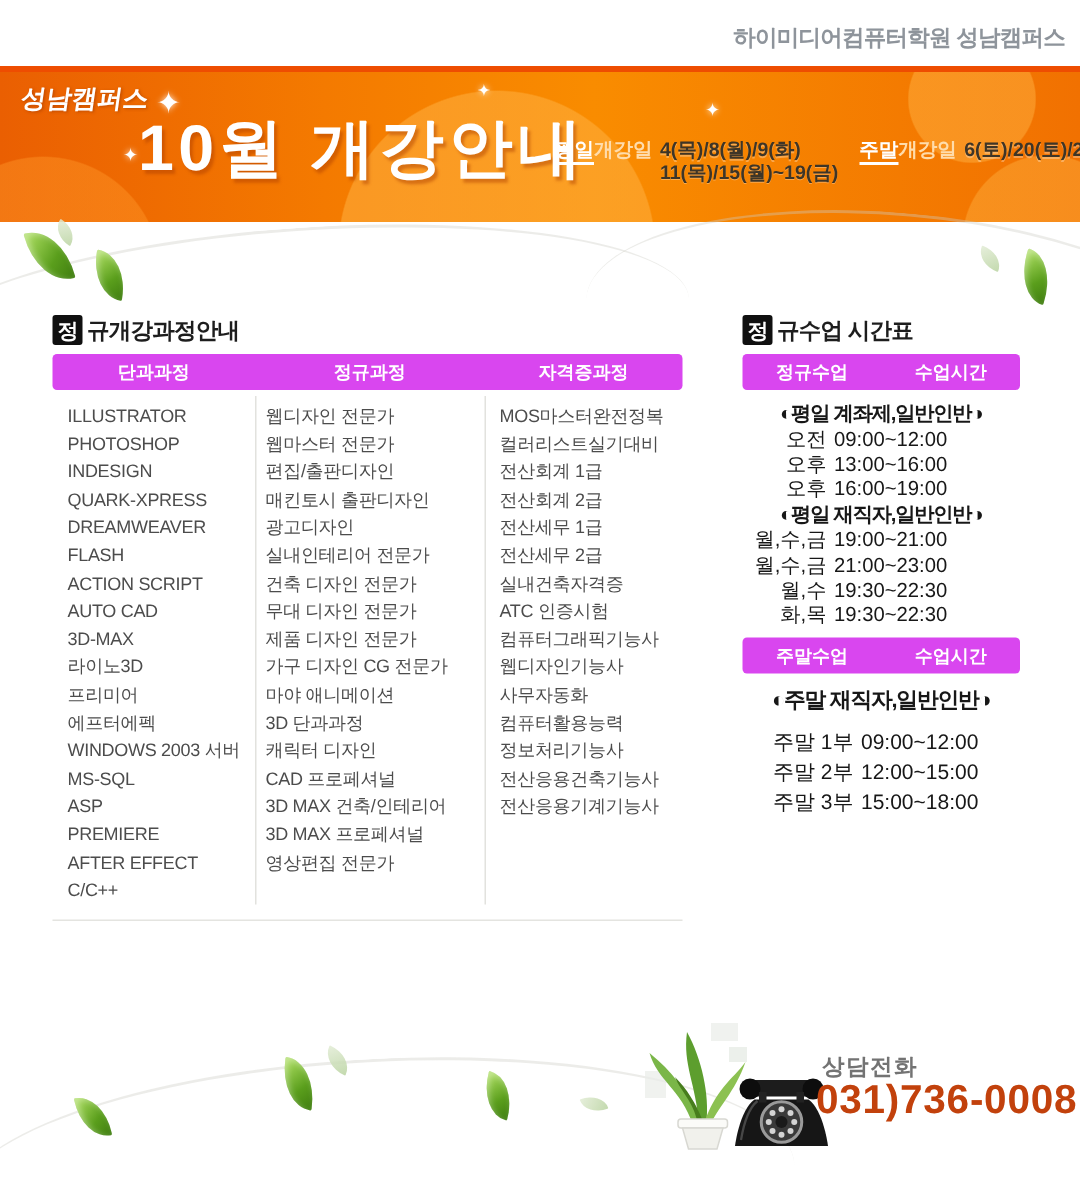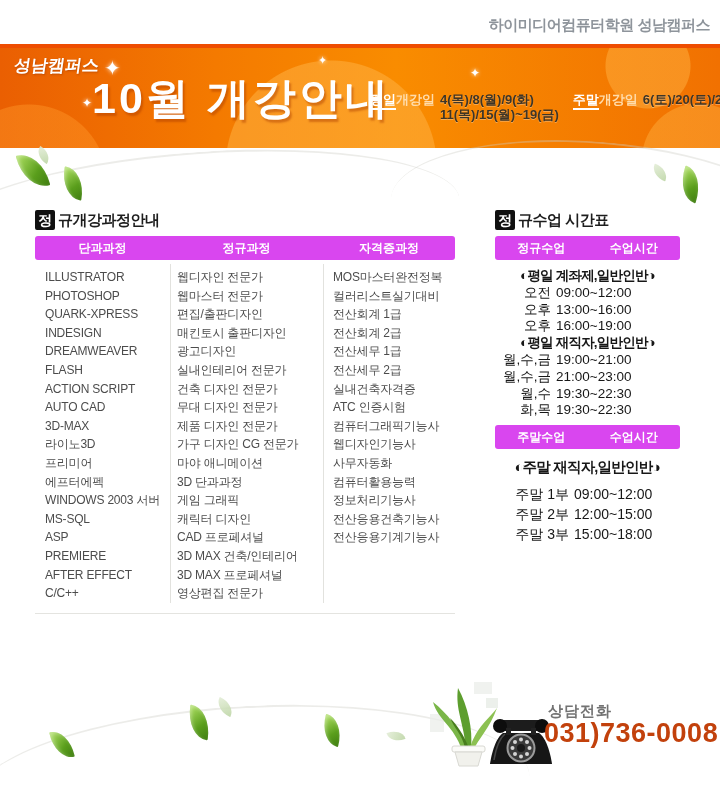--- a/index.html
+++ b/index.html
@@ -159,22 +159,22 @@
     <div class="orange-bar">
       <span class="hc1">단과과정</span>
       <span class="hc2">정규과정</span>
       <span class="hc3">자격증과정</span>
     </div>
     <div class="tbody">
       <ul class="col colA">
 
       <li>ILLUSTRATOR</li>
           <li>PHOTOSHOP</li>
+          <li>INDESIGN</li>
           <li>QUARK-XPRESS</li>
-          <li>INDESIGN</li>
           <li>DREAMWEAVER</li>
           <li>FLASH</li>
           <li>ACTION SCRIPT</li>
           <li>AUTO CAD</li>
           <li>3D-MAX</li>
           <li>라이노3D</li>
           <li>프리미어</li>
           <li>에프터에펙</li>
           <li>WINDOWS 2003 서버</li>
           <li>MS-SQL</li>
@@ -190,21 +190,20 @@
           <li>편집/출판디자인</li>
           <li>매킨토시 출판디자인</li>
           <li>광고디자인</li>
           <li>실내인테리어 전문가</li>
           <li>건축 디자인 전문가</li>
           <li>무대 디자인 전문가</li>
           <li>제품 디자인 전문가</li>
           <li>가구 디자인 CG 전문가</li>
           <li>마야 애니메이션</li>
           <li>3D 단과과정</li>
-          <li>게임 그래픽</li>
           <li>캐릭터 디자인</li>
           <li>CAD 프로페셔널</li>
           <li>3D MAX 건축/인테리어</li>
           <li>3D MAX 프로페셔널</li>
           <li>영상편집 전문가</li>
         </ul>
       <ul class="col colC">
 
       <li>MOS마스터완전정복</li>
           <li>컬러리스트실기대비</li>

